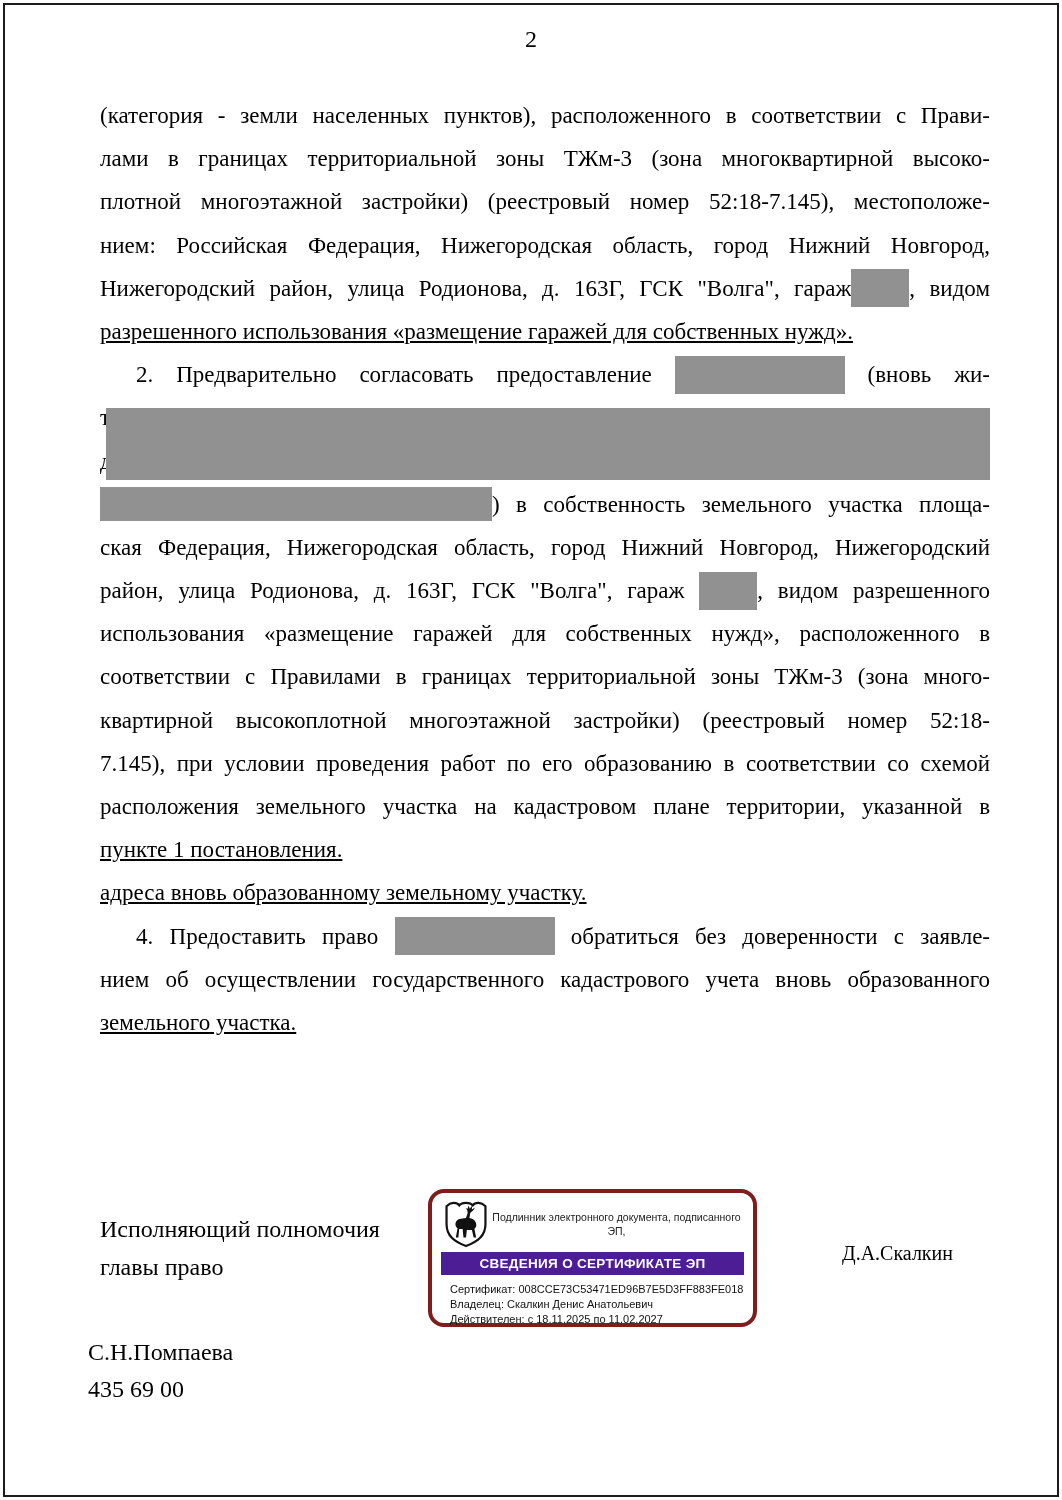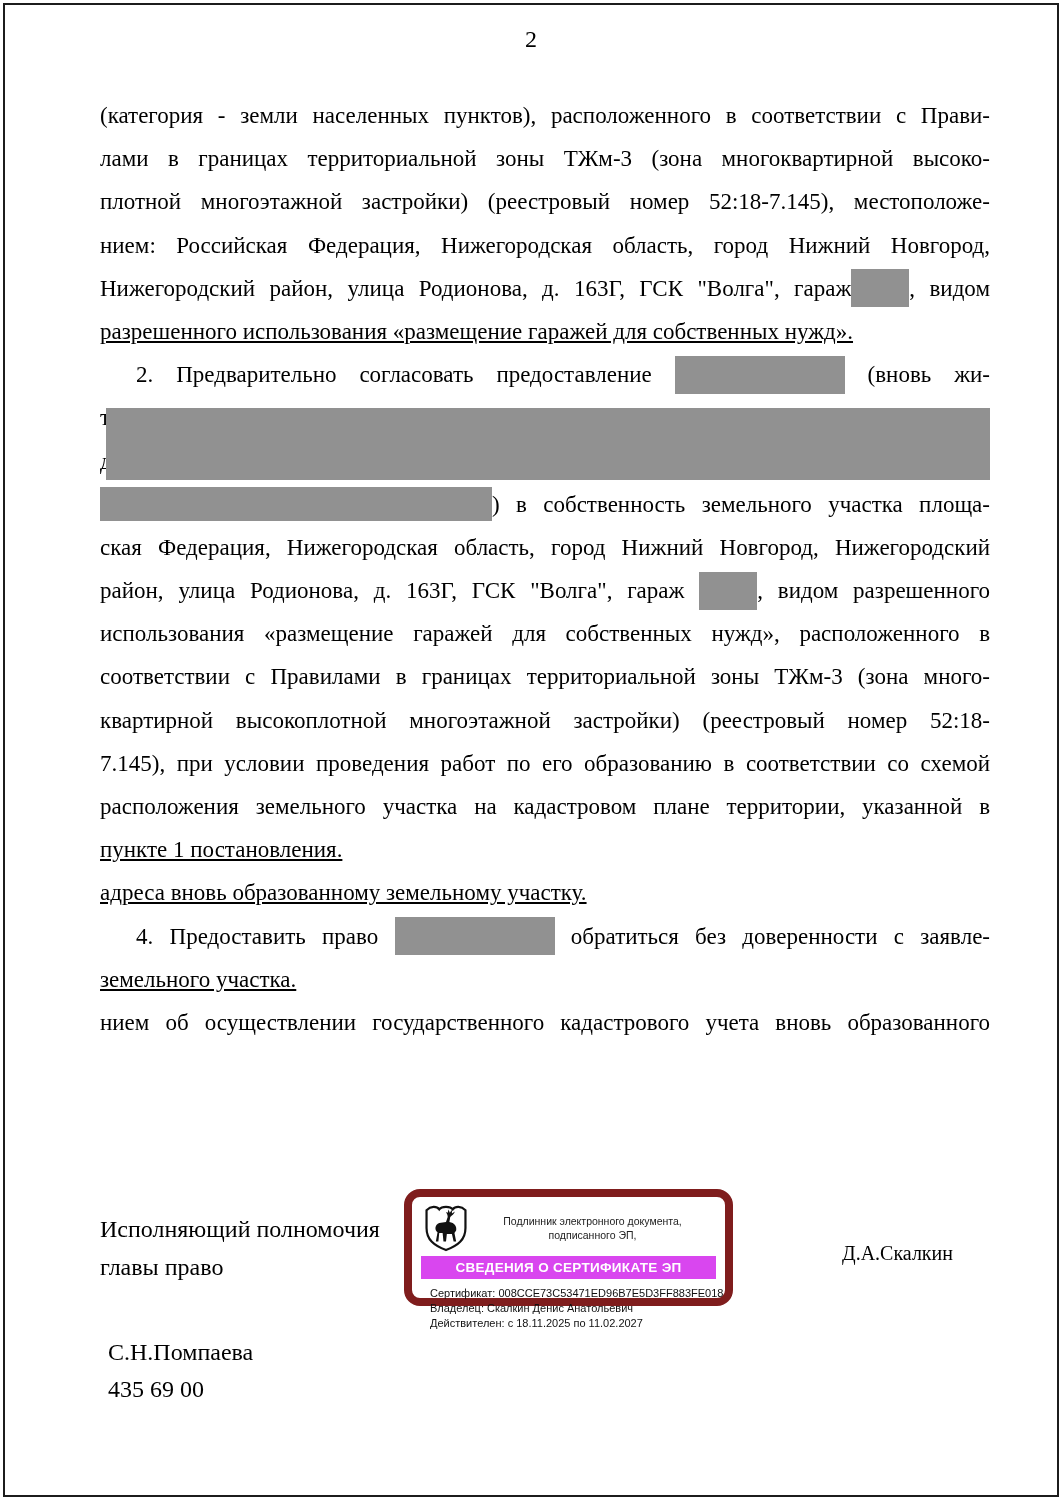--- a/index.html
+++ b/index.html
@@ -24,32 +24,32 @@
   }
   .redact.small { height:34px; }
 
   .redact-block { position:relative; height:86.4px; }
   .remnant { position:absolute; left:0; width:16px; font-size:23px; line-height:43.2px; }
   .remnant.r2 { top:43.2px; }
   .bigbox { position:absolute; left:6px; top:12px; width:884px; height:72px; background:#919191; }
 
   .sig-title { position:absolute; left:100px; top:1210px; font-size:24px; line-height:38px; }
   .sig-name  { position:absolute; left:842px; top:1242px; font-size:20px; }
-  .footer    { position:absolute; left:108px; top:1334px; font-size:24px; line-height:37px; }
+  .footer    { position:absolute; left:88px; top:1334px; font-size:24px; line-height:37px; }
 
   .stamp {
-    position:absolute; left:404px; top:1189px; width:329px; height:117px;
-    box-sizing:border-box; border:8px solid #7f1d1d; border-radius:16px; background:#fff;
+    position:absolute; left:428px; top:1189px; width:329px; height:138px;
+    box-sizing:border-box; border:4px solid #7f1d1d; border-radius:16px; background:#fff;
     font-family:"Liberation Sans", sans-serif;
   }
   .stamp-top { display:flex; align-items:center; padding:6px 8px 2px 12px; }
   .emblem { width:44px; height:50px; flex:none; }
   .stamp-header { flex:1; text-align:center; font-size:10.5px; line-height:14px; color:#222; padding:0 4px; }
   .stamp-bar {
-    margin:1px 9px 0; background:#d946ef; color:#fff; text-align:center;
+    margin:1px 9px 0; background:#4c1d95; color:#fff; text-align:center;
     font-size:13.5px; font-weight:bold; line-height:23px; letter-spacing:0.3px;
   }
   .stamp-cert { padding:7px 0 0 18px; font-size:11px; line-height:15px; color:#111; }
 </style>
 </head>
 <body>
 
 <div class="page">
   <div class="frame"></div>
   <div class="pageno">2</div>
@@ -75,22 +75,22 @@
     <div class="line"><span>использования «размещение гаражей для собственных нужд», расположенного в</span></div>
     <div class="line"><span>соответствии с Правилами в границах территориальной зоны ТЖм-3 (зона много-</span></div>
     <div class="line"><span>квартирной высокоплотной многоэтажной застройки) (реестровый номер 52:18-</span></div>
     <div class="line"><span>7.145), при условии проведения работ по его образованию в соответствии со схемой</span></div>
     <div class="line"><span>расположения земельного участка на кадастровом плане территории, указанной в</span></div>
     <div class="line pl"><span>пункте 1 постановления.</span></div>
 
     <div class="line pl"><span>адреса вновь образованному земельному участку.</span></div>
 
     <div class="line ind"><span>4. Предоставить право</span> <span class="redact" style="width:160px"></span> <span>обратиться без доверенности с заявле-</span></div>
+    <div class="line"><span>нием об осуществлении государственного кадастрового учета вновь образованного</span></div>
     <div class="line pl"><span>земельного участка.</span></div>
-    <div class="line"><span>нием об осуществлении государственного кадастрового учета вновь образованного</span></div>
   </div>
 
   <div class="sig-title">
     <div>Исполняющий полномочия</div>
     <div>главы право</div>
   </div>
 
   <div class="stamp">
     <div class="stamp-top">
       <svg class="emblem" viewBox="0 0 52 56">

